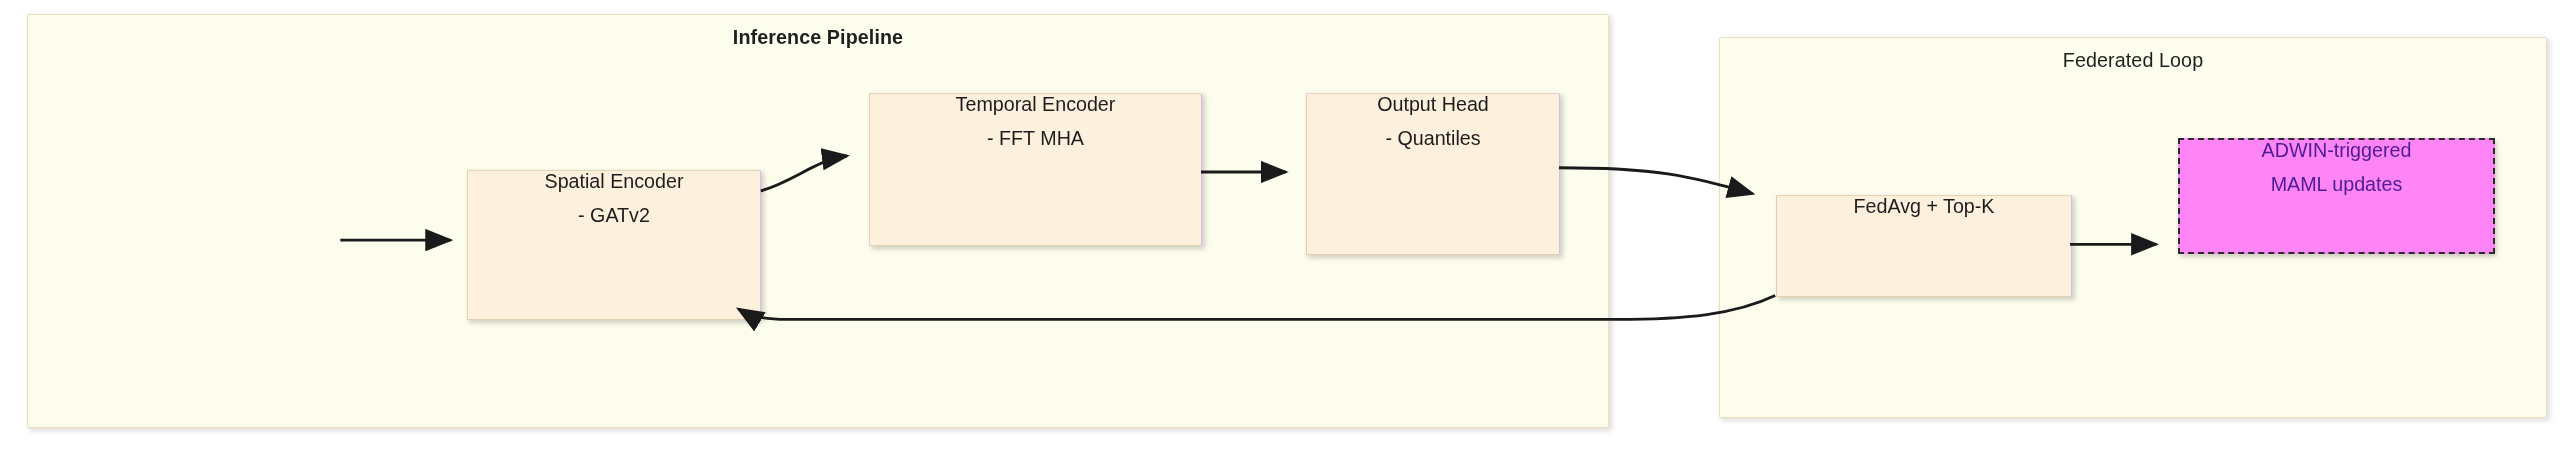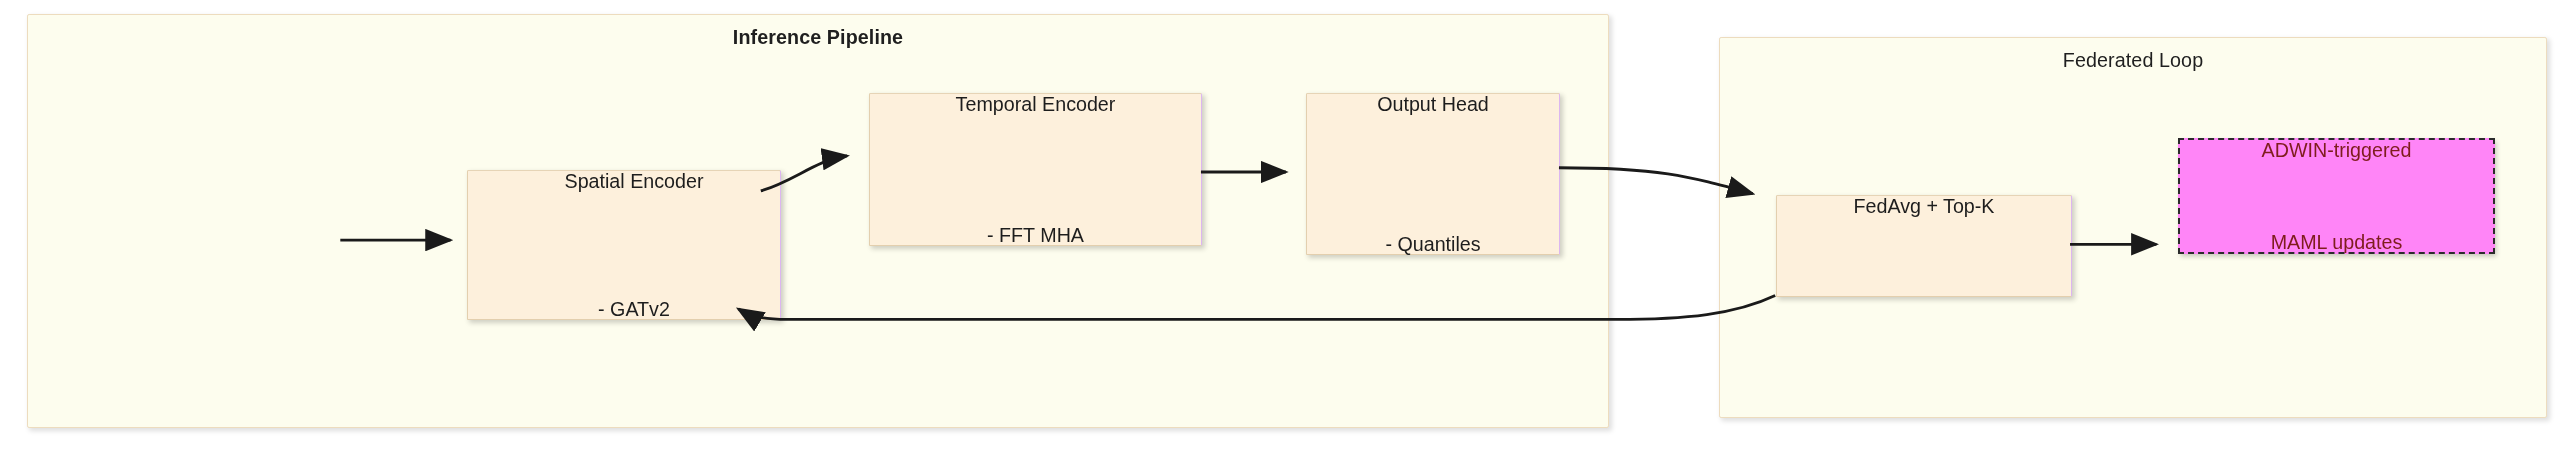--- a/index.html
+++ b/index.html
@@ -45,41 +45,41 @@
     position: absolute;
     background: #fdf0dc;
     border: 1.4px solid #e3cfae;
     border-right-color: #dcb6f0;
     border-top-color: #e6d4b6;
     border-radius: 1.4px;
     box-shadow: 2.1px 2.8px 4.9px rgba(0,0,0,0.18);
     display: flex;
     flex-direction: column;
     align-items: center;
-    justify-content: space-between;
+    justify-content: flex-start;
     z-index: 3;
   }
   .node-line {
     font-size: 19.7px;
     color: #1d1d1d;
     line-height: 1.02;
     white-space: nowrap;
     text-align: center;
   }
   .node-line + .node-line {
     margin-top: 14px;
   }
   .node.highlight {
     background: #ff85f7;
     border: 2.1px dashed #2b2b2b;
     border-radius: 0;
     box-shadow: 2.1px 2.8px 4.9px rgba(0,0,0,0.22);
   }
   .node.highlight .node-line {
-    color: #7f1d1d;
+    color: #4c1d95;
   }
 </style>
 </head>
 <body>
 
 <div id="canvas">
 
   <div class="cluster" style="left: 27px; top: 14px; width: 1580px; height: 412px; background: rgb(253, 253, 238); font-weight: bold;">
     <div class="cluster-title">Inference Pipeline</div>
   </div>
@@ -98,21 +98,21 @@
         <path d="M 483 342 L 640 342" marker-end="url(#arrowhead)"></path>
         <path d="M 1082 272 C 1130 258 1160 228 1205 222" marker-end="url(#arrowhead)"></path>
         <path d="M 1709 245 L 1830 245" marker-end="url(#arrowhead)"></path>
         <path d="M 2219 239 C 2360 239 2400 250 2495 276" marker-end="url(#arrowhead)"></path>
         <path d="M 2947 348 L 3070 348" marker-end="url(#arrowhead)"></path>
         <path d="M 2527 421 C 2470 448 2400 455 2300 455 L 1120 455 C 1090 455 1070 452 1050 440" marker-end="url(#arrowhead)"></path>
       </g>
   </svg>
 
 
-  <div class="node" style="left: 467px; top: 170px; width: 292px; height: 148px; background: rgb(253, 240, 220); padding-left: 20px;">
+  <div class="node" style="left: 467px; top: 170px; width: 292px; height: 148px; background: rgb(253, 240, 220);">
     <div class="node-line">Spatial Encoder</div>
     <div class="node-line">- GATv2</div>
   </div>
 
   <div class="node" style="left: 869px; top: 93px; width: 331px; height: 151px; background: rgb(253, 240, 220);">
     <div class="node-line">Temporal Encoder</div>
     <div class="node-line">- FFT MHA</div>
   </div>
 
   <div class="node" style="left: 1776px; top: 195px; width: 294px; height: 100px; background: rgb(253, 240, 220);">

